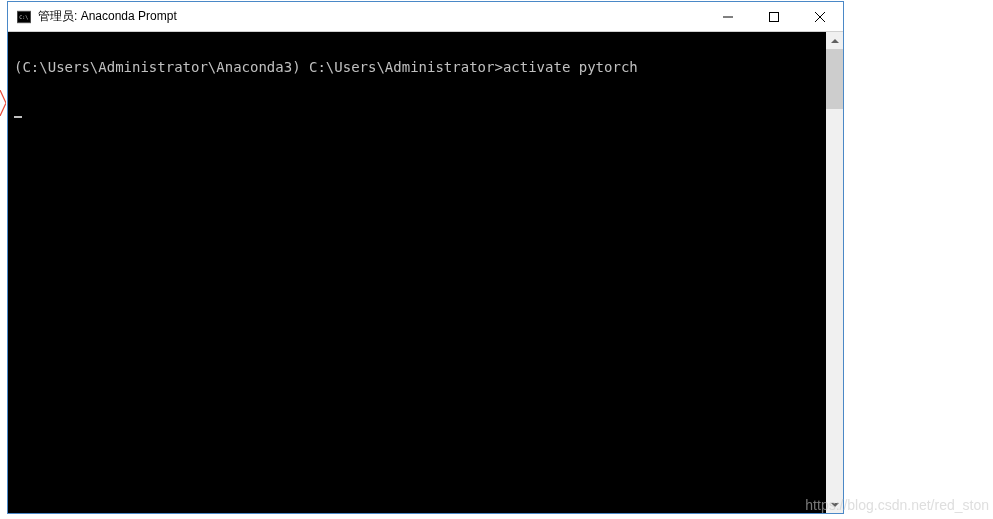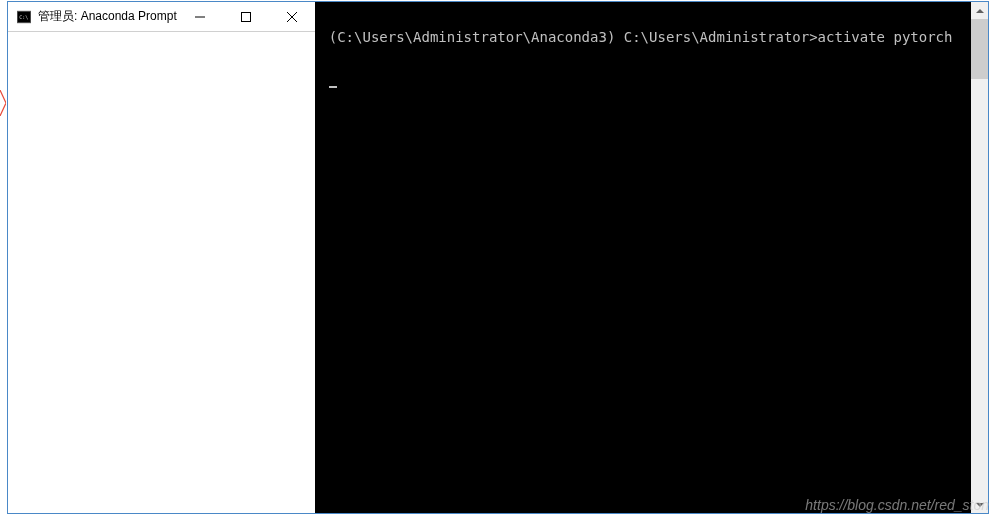--- a/index.html
+++ b/index.html
@@ -12,26 +12,26 @@
       background: #fff;
       width: 993px;
       height: 519px;
       overflow: hidden;
       position: relative;
     }
     .window {
       position: absolute;
       top: 1px;
       left: 7px;
-      width: 982px;
+      width: 837px;
       height: 513px;
       border: 1px solid #4a88c7;
       background: #fff;
       display: flex;
-      flex-direction: row;
+      flex-direction: column;
     }
     .titlebar {
       height: 30px;
       background: #fff;
       display: flex;
       align-items: center;
       border-bottom: 1px solid #d0d0d0;
       flex-shrink: 0;
     }
     .titlebar-icon {
@@ -66,21 +66,20 @@
     }
     .win-btn svg {
       width: 10px;
       height: 10px;
     }
     .terminal-wrap {
       flex: 1;
       display: flex;
       background: #000;
       position: relative;
-      padding-left: 8px;
     }
     .terminal {
       flex: 1;
       background: #000;
       color: #c0c0c0;
       font-family: "NSimSun", "SimSun", "Consolas", monospace;
       font-size: 14px;
       line-height: 1.5;
       padding: 4px 6px;
       white-space: pre;
@@ -130,21 +129,20 @@
       cursor: pointer;
     }
     .watermark {
       position: absolute;
       bottom: 6px;
       right: 4px;
       color: rgba(200,200,200,0.6);
       font-size: 14px;
       font-family: Arial, sans-serif;
       pointer-events: none;
-      font-style: italic;
     }
     .red-accent {
       position: absolute;
       left: 0;
       top: 90px;
       width: 6px;
       height: 26px;
     }
   </style>
 </head>

